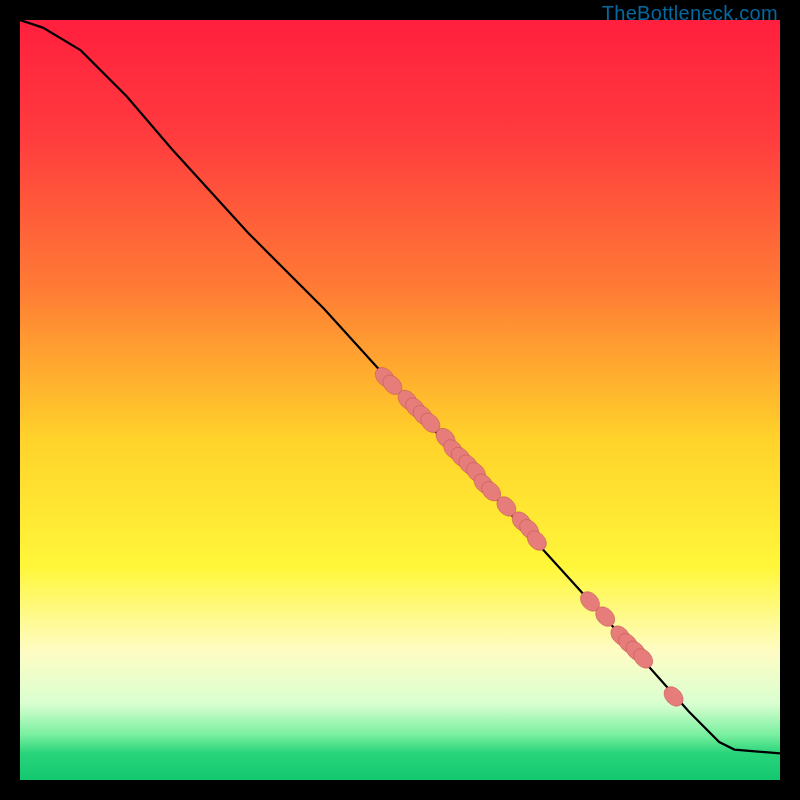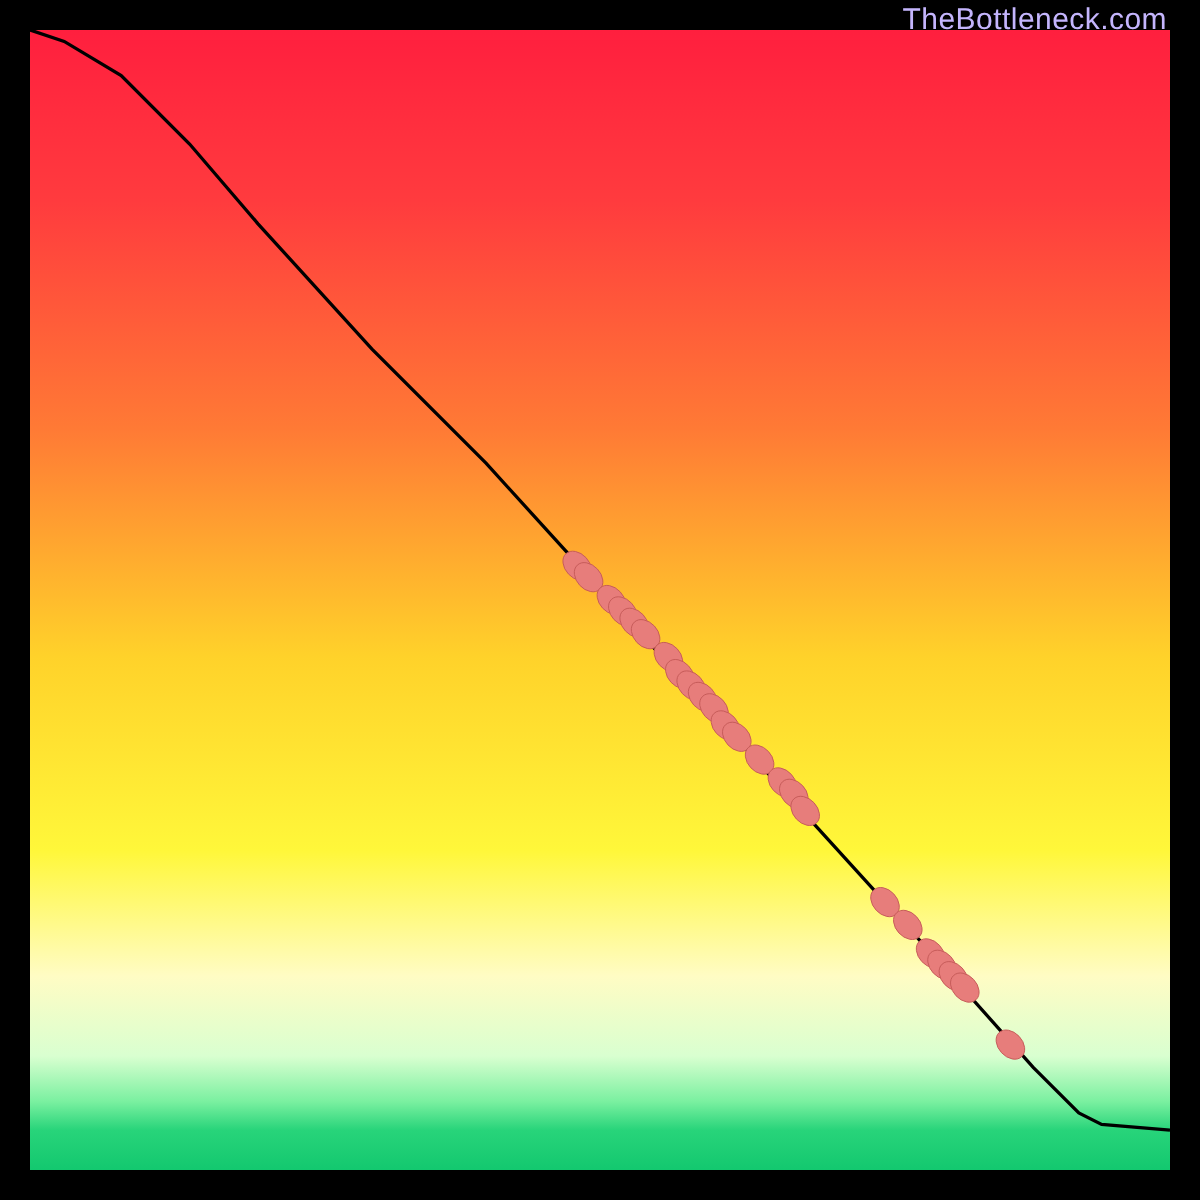--- a/index.html
+++ b/index.html
@@ -45,21 +45,21 @@
     position: absolute;
     left: 0;
     top: 0;
     width: 100%;
     height: 100%;
   }
   .watermark {
     position: absolute;
     top: 2px;
     right: 22px;
-    color: #c4b5fd;
+    color: #0369a1;
     font-size: 20px;
     font-weight: 500;
     letter-spacing: 0.3px;
   }
 </style>
 </head>
 <body>
 
 <div class="frame">
   <div class="watermark">TheBottleneck.com</div>

